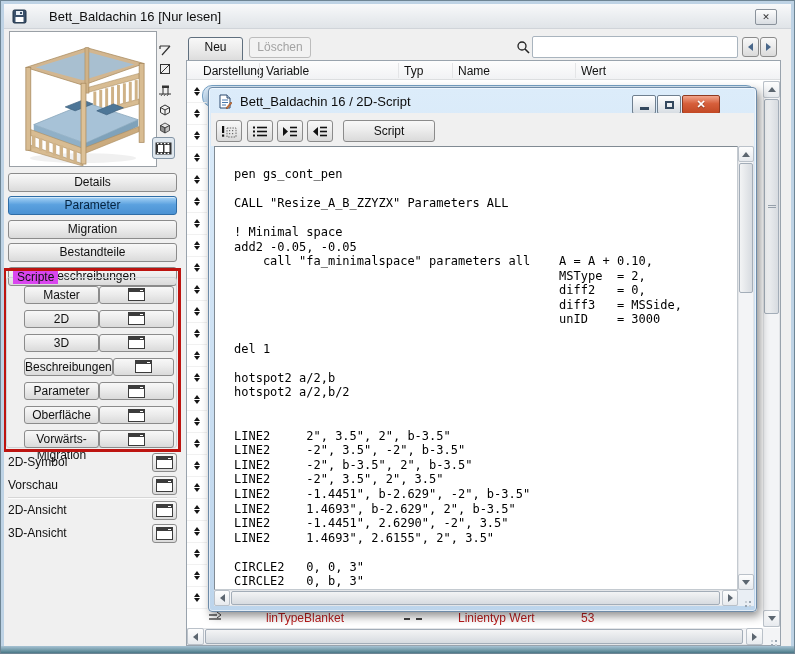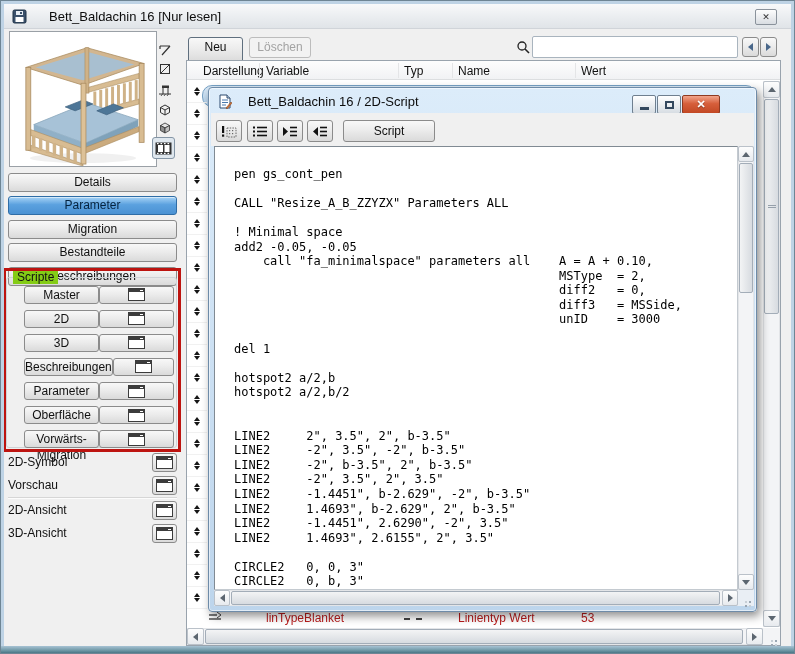--- a/index.html
+++ b/index.html
@@ -29,21 +29,21 @@
   .btn.active{background:linear-gradient(#a8d4f6,#5ba1df 45%,#4b92d3);border-color:#2f6da6;
               box-shadow:inset 0 1px 0 rgba(255,255,255,.55);color:#05233f}
 
   
   .preview{left:9px;top:31px;width:148px;height:136px;background:#fff;border:1px solid #9aa0a6}
   .tool-icon{width:16px;height:14px;display:flex;align-items:center;justify-content:center}
   .tool-sel{left:152px;top:137px;width:23px;height:22px;background:#dfe7ee;border:1px solid #8495a5;
             border-radius:3px;display:flex;align-items:center;justify-content:center}
   .side-btn{left:8px;width:169px;height:19px;line-height:17px}
   .groupbox{left:6px;top:277px;width:171px;height:171px;border:1px solid #cfd3d7;border-radius:3px}
-  .group-label{left:13px;top:270px;background:#84cc16;padding:0 4px;font-size:12px;color:#111}
+  .group-label{left:13px;top:270px;background:#d946ef;padding:0 4px;font-size:12px;color:#111}
   .annotation{left:3px;top:268px;width:178px;height:184px;border:3px solid #bd1410;pointer-events:none;z-index:50}
   .script-rows{left:24px;top:285px;width:150px;height:164px;display:flex;flex-direction:column;justify-content:space-between}
   .script-row{display:flex;justify-content:space-between;align-items:center;height:19px}
   .script-row .btn{width:139px;height:18px;line-height:16px}
   .winicon-btn{width:25px;height:19px;display:flex;align-items:center;justify-content:center}
   .winicon{width:15px;height:11px;border:1px solid #3c3c3c;background:#fff;position:relative}
   .winicon::before{content:"";position:absolute;left:0;right:0;top:0;height:3px;background:#3c3c3c}
   .winicon::after{content:"";position:absolute;right:1px;top:1px;width:3px;height:1px;background:#fff}
   .view-label{left:8px;width:140px;font-size:12px;color:#111}
   .divider{left:8px;width:169px;height:1px;background:#d6d6d6;box-shadow:0 1px 0 #fcfcfc}
@@ -83,21 +83,21 @@
   .tri-l{width:0;height:0;border-top:4px solid transparent;border-bottom:4px solid transparent;border-right:5px solid #5c6670}
   .tri-r{width:0;height:0;border-top:4px solid transparent;border-bottom:4px solid transparent;border-left:5px solid #5c6670}
   .grip-dots::after{content:"";position:absolute;right:3px;bottom:3px;width:2px;height:2px;background:#9aa6b2;
       box-shadow:-4px 4px 0 0 #9aa6b2,-4px 0 0 0 #c7ced5,0 4px 0 0 #c7ced5}
 
   
   .child{left:208px;top:87px;width:549px;height:525px;border:1px solid #6e8ba8;border-radius:4px;
          background:linear-gradient(#dcecfa,#bdd5ec);box-shadow:3px 4px 10px rgba(0,0,0,.45),inset 0 0 0 1px rgba(255,255,255,.55);
          z-index:40}
   .child-title{position:absolute;left:0;top:0;right:0;height:26px;display:flex;align-items:center}
-  .child-title .ttl{font-size:13px;color:#0d0d0d;margin-left:16px}
+  .child-title .ttl{font-size:13px;color:#0d0d0d;margin-left:8px}
   .cap-btn{position:absolute;top:7px;height:17px;background:linear-gradient(#ffffff,#d7dde3);
            border:1px solid #6f7f8f;border-radius:2px;display:flex;align-items:center;justify-content:center}
   .cap-close{background:linear-gradient(#f2a58c,#d65f3b 45%,#c24824);border-color:#8e3a22;color:#fff;
              font-size:11px;font-weight:bold;text-shadow:0 1px 1px rgba(0,0,0,.35)}
   .min-glyph{width:9px;height:3px;background:#33485e;margin-top:7px}
   .max-glyph{width:9px;height:8px;border:2px solid #33485e;box-sizing:border-box}
   .child-toolbar{left:211px;top:113px;width:543px;height:33px;background:#f0f0f0;z-index:41}
   .tbtn{display:flex;align-items:center;justify-content:center}
   .code-area{left:214px;top:146px;width:524px;height:444px;background:#fff;z-index:41;
              border:1px solid #808a93;border-right-color:#c4cad0;border-bottom-color:#c4cad0;overflow:hidden}

